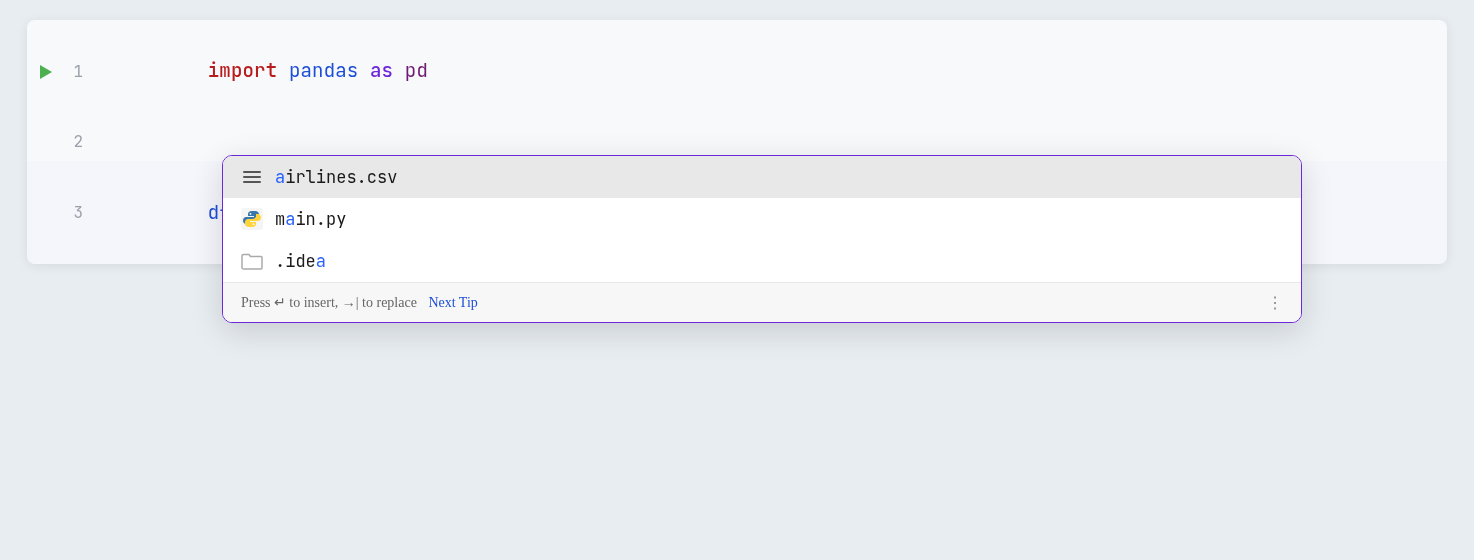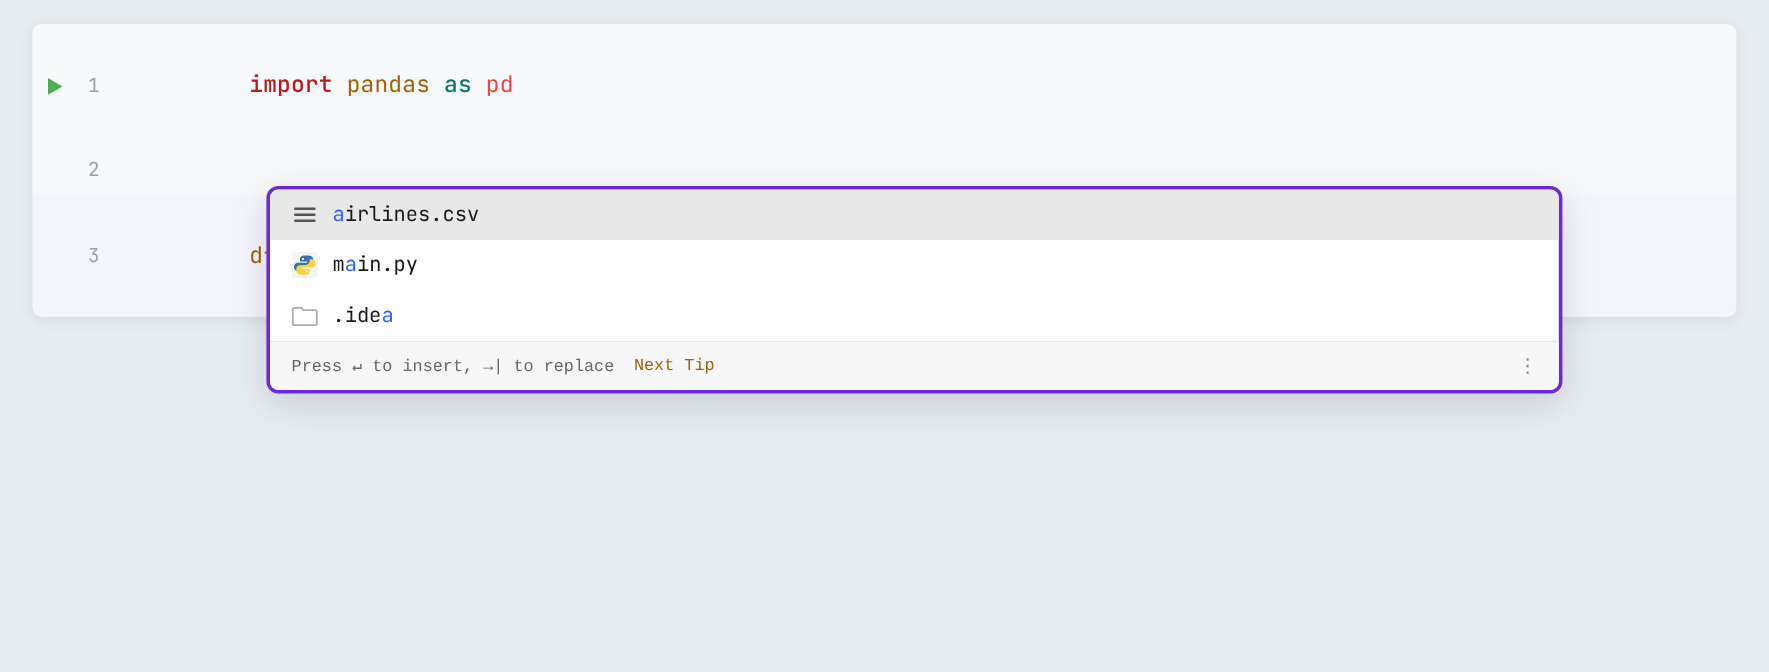--- a/index.html
+++ b/index.html
@@ -82,23 +82,23 @@
 
     .line-content {
       flex: 1;
       padding: 2px 8px;
       white-space: pre;
       font-size: 19px;
       letter-spacing: 0.01em;
     }
 
     .kw-import { color: #b91c1c; font-weight: 500; }
-    .kw-as { color: #0f766e; font-weight: 500; }
-    .kw-module { color: #a16207; }
-    .kw-alias { color: #ef4444; }
+    .kw-as { color: #6d28d9; font-weight: 500; }
+    .kw-module { color: #1d4ed8; }
+    .kw-alias { color: #701a75; }
     .kw-string { color: #000000; }
 
     .cursor {
       display: inline-block;
       width: 2px;
       height: 1.1em;
       background: #333;
       vertical-align: middle;
       animation: blink 1s step-end infinite;
       margin-left: 0px;
@@ -108,21 +108,21 @@
       0%, 100% { opacity: 1; }
       50% { opacity: 0; }
     }
 
     
     .autocomplete-dropdown {
       position: absolute;
       left: 195px;
       top: 135px;
       background: #ffffff;
-      border: 3px solid #6d28d9;
+      border: 1px solid #6d28d9;
       border-radius: 10px;
       box-shadow: 0 8px 32px rgba(0,0,0,0.14);
       width: 1080px;
       z-index: 100;
       overflow: hidden;
     }
 
     .autocomplete-item {
       display: flex;
       align-items: center;
@@ -156,31 +156,31 @@
 
     .autocomplete-footer {
       display: flex;
       align-items: center;
       justify-content: space-between;
       padding: 10px 18px;
       background: #f7f7f7;
       border-top: 1px solid #e8e8e8;
       font-size: 14px;
       color: #666;
-      font-family: Liberation Mono, monospace;
+      font-family: Liberation Serif, serif;
     }
 
     .footer-hint {
       display: flex;
       align-items: center;
       gap: 4px;
     }
 
     .footer-next-tip {
-      color: #a16207;
+      color: #1d4ed8;
       cursor: pointer;
     }
 
     .footer-more {
       color: #888;
       font-size: 16px;
       cursor: pointer;
     }
 
     

